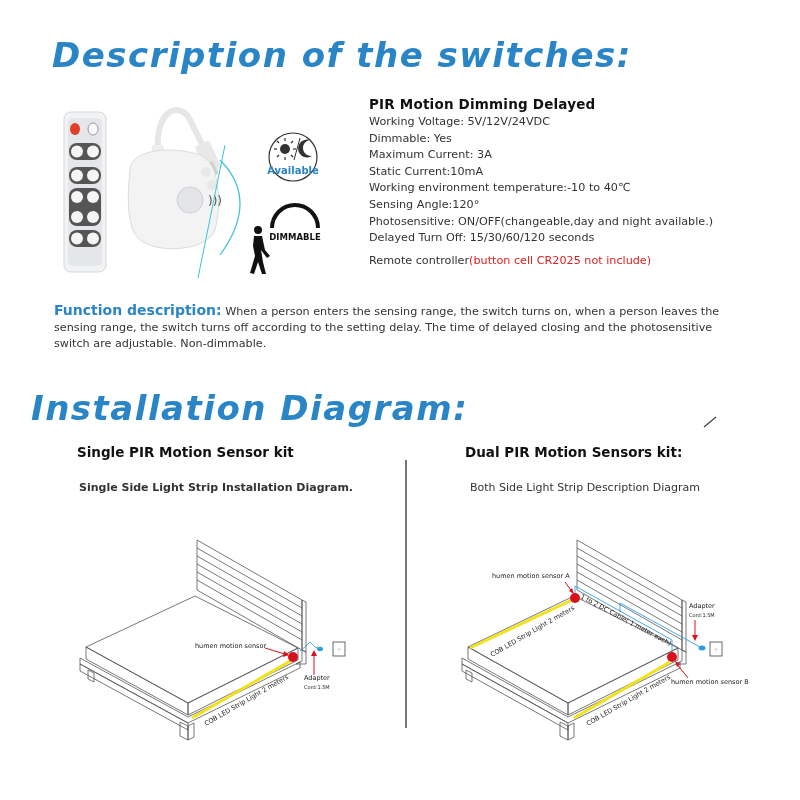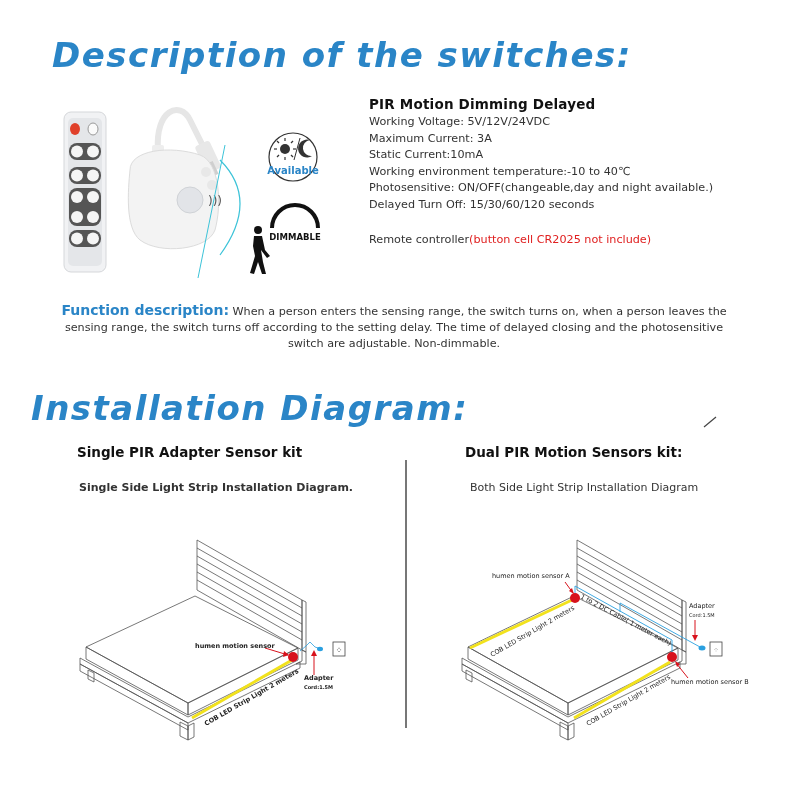--- a/index.html
+++ b/index.html
@@ -16,36 +16,36 @@
   
   #product-area { position: absolute; left: 30px; top: 90px; width: 320px; height: 190px; }
 
   
   #spec-block { position: absolute; left: 369px; top: 96px; width: 360px; }
   #spec-title { font-family: "DejaVu Sans", sans-serif; font-weight: bold; font-size: 13.5px; color: #111; margin-bottom: 2px; letter-spacing: 0.2px; }
   .spec-line { font-size: 11.2px; color: #333; height: 16.6px; line-height: 16.6px; white-space: nowrap; }
   .spec-red { color: #e02020; }
 
   
-  #func-desc { position: absolute; left: 54px; top: 302px; width: 680px; font-size: 11.2px; line-height: 16px; color: #333; text-align: center; }
+  #func-desc { position: absolute; left: 54px; top: 302px; width: 680px; font-size: 11.2px; line-height: 16px; color: #333; }
   #func-desc .lbl { color: #2a85c7; font-weight: bold; font-size: 14px; }
 
   
   .kit-title { position: absolute; font-weight: bold; font-size: 13.5px; color: #111; white-space: nowrap; }
   #kit-single-title { left: 77px; top: 444px; }
   #kit-dual-title { left: 465px; top: 444px; }
   .kit-sub { position: absolute; font-size: 11px; color: #333; white-space: nowrap; }
   #kit-single-sub { left: 79px; top: 481px; font-weight: bold; }
   #kit-dual-sub { left: 470px; top: 481px; }
 
   #divider { position: absolute; left: 405px; top: 460px; width: 2px; height: 268px; background: #777; }
   #stray-mark { position: absolute; left: 700px; top: 415px; }
 
   .diagram { position: absolute; }
-  #diagram-single { left: 60px; top: 530px; width: 320px; height: 220px; font-weight: bold; }
+  #diagram-single { left: 60px; top: 530px; width: 320px; height: 220px; }
   #diagram-dual { left: 450px; top: 530px; width: 330px; height: 220px; text-align: right; }
   .dlabel { font-family: "DejaVu Sans", sans-serif; fill: #222; }
 </style>
 </head>
 <body>
 
 <div id="title-switches" class="h1">Description of the switches:</div>
 
 <div id="product-area">
   <svg width="320" height="190" viewBox="0 0 320 190">
@@ -111,44 +111,46 @@
     <g>
       <path d="M242 138 A 22 22 0 0 1 288 138" fill="none" stroke="#111" stroke-width="4"></path>
       <text x="265" y="150" text-anchor="middle" font-size="8.5" font-weight="bold" fill="#111" font-family="DejaVu Sans, sans-serif">DIMMABLE</text>
     </g>
   </svg>
 </div>
 
 <div id="spec-block">
   <div id="spec-title">PIR Motion Dimming Delayed</div>
   <div class="spec-line">Working Voltage: 5V/12V/24VDC</div>
+  <div class="spec-line">Dimmable: Yes</div>
   <div class="spec-line">Maximum Current: 3A</div>
   <div class="spec-line">Static Current:10mA</div>
   <div class="spec-line">Working environment temperature:-10 to 40℃</div>
+  <div class="spec-line">Sensing Angle:120°</div>
   <div class="spec-line">Photosensitive: ON/OFF(changeable,day and night available.)</div>
   <div class="spec-line">Delayed Turn Off: 15/30/60/120 seconds</div>
-  <div class="spec-line" style="margin-top:18px">
+  <div class="spec-line" style="margin-top:6px">
     <span>Remote controller</span><span class="spec-red">(button cell CR2025 not include)</span>
   </div>
 </div>
 
 <div id="func-desc">
   <span class="lbl">Function description:</span>
   <span>When a person enters the sensing range, the switch turns on, when a person leaves the sensing range, the switch turns off according to the setting delay. The time of delayed closing and the photosensitive switch are adjustable. Non-dimmable.</span>
 </div>
 
 <div id="title-install" class="h1">Installation Diagram:</div>
 <svg id="stray-mark" width="20" height="14">
     <line x1="4" y1="12" x2="16" y2="2" stroke="#444" stroke-width="1.2"></line>
   </svg>
 
-<div id="kit-single-title" class="kit-title">Single PIR Adapter Sensor kit</div>
+<div id="kit-single-title" class="kit-title">Single PIR Motion Sensor kit</div>
 <div id="kit-dual-title" class="kit-title">Dual PIR Motion Sensors kit:</div>
 <div id="kit-single-sub" class="kit-sub">Single Side Light Strip Installation Diagram.</div>
-<div id="kit-dual-sub" class="kit-sub">Both Side Light Strip Installation Diagram</div>
+<div id="kit-dual-sub" class="kit-sub">Both Side Light Strip Description Diagram</div>
 <div id="divider"></div>
 
 <div id="diagram-single" class="diagram">
   <svg width="320" height="220" viewBox="0 0 320 220">
     <g fill="none" stroke="#555" stroke-width="0.8">
 
       <polygon points="137,10 242,70 242,120 137,60"></polygon>
       <polygon points="242,70 246,72 246,122 242,120"></polygon>
       <line x1="137" y1="18" x2="242" y2="78"></line>
       <line x1="137" y1="26" x2="242" y2="86"></line>

